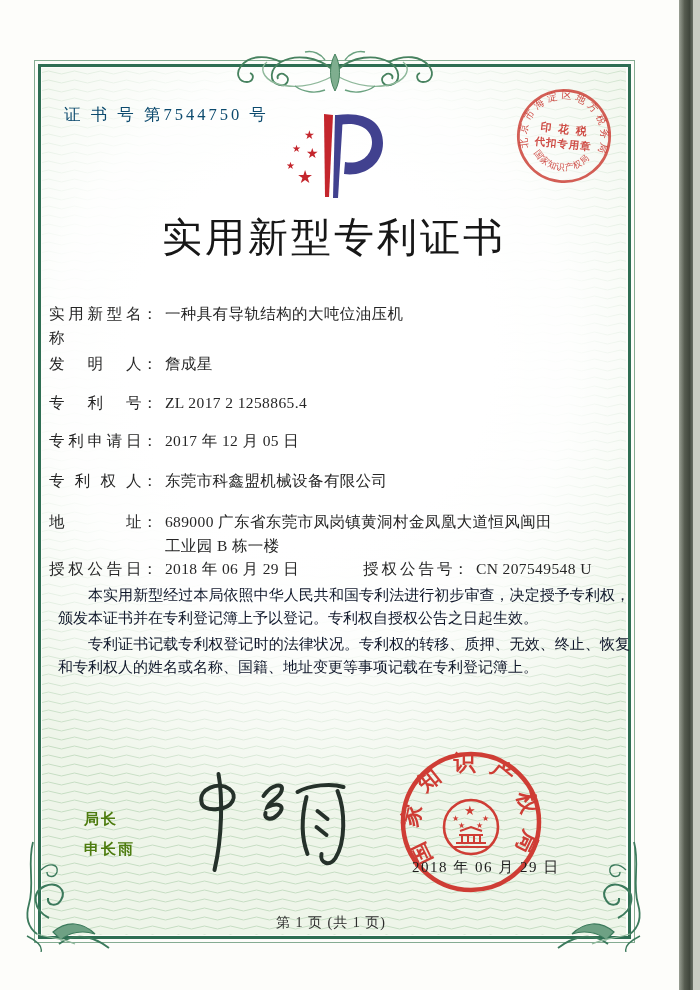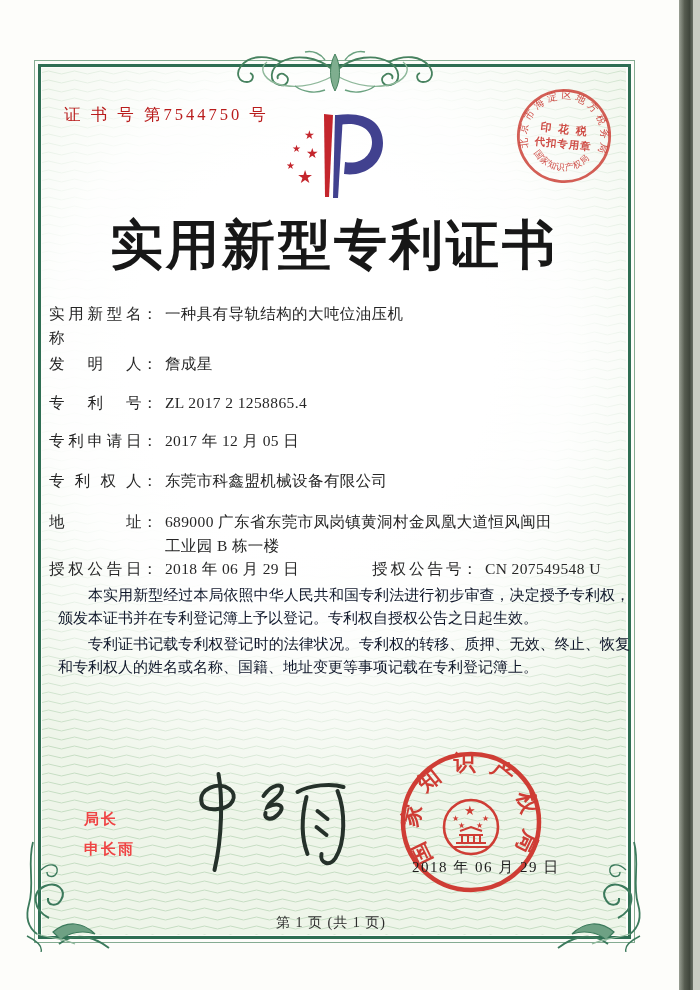--- a/index.html
+++ b/index.html
@@ -10,35 +10,35 @@
   .scan-edge.dark{left:679px;width:14px;background:linear-gradient(to right,#9aa094,#565c50 40%,#40463c 75%,#6a7065);}
   .scan-edge.lite{left:693px;width:7px;background:#c9ccc2;}
   
   .frame-outer{position:absolute;left:34px;top:60px;width:599px;height:881px;border:1px solid #85ac92;}
   .frame-inner{position:absolute;left:3px;top:3px;right:3px;bottom:3px;border:3px solid #2e6e53;}
   
   .pattern{position:absolute;left:42px;top:68px;width:584px;height:867px;}
   .vignette{position:absolute;left:42px;top:68px;width:584px;height:867px;
     background:radial-gradient(ellipse 78% 56% at 46% 33%, #ffffff 40%, rgba(255,255,255,.93) 57%, rgba(255,255,255,.5) 78%, rgba(255,255,255,0) 97%);}
   .orn{position:absolute;}
-  .cert-no{position:absolute;left:64px;top:104px;font-size:16.5px;letter-spacing:3px;color:#b91c1c;}
+  .cert-no{position:absolute;left:64px;top:104px;font-size:16.5px;letter-spacing:3px;color:#0c4a6e;}
   .logo{position:absolute;left:287px;top:110px;width:100px;height:94px;}
   .stamp-top{position:absolute;left:510px;top:82px;width:108px;height:108px;transform:rotate(6deg);opacity:.92;}
   .title{position:absolute;left:34px;top:210px;width:600px;text-align:center;
-         font-size:53px;letter-spacing:3px;color:#171717;font-weight:700;}
+         font-size:40px;letter-spacing:3px;color:#171717;font-weight:400;}
   .frow{position:absolute;left:49px;width:566px;font-size:15.5px;color:#262626;letter-spacing:.4px;line-height:24px;}
   .flabel{display:inline-block;width:93px;text-align:justify;text-align-last:justify;vertical-align:top;}
   .fcolon{display:inline-block;margin:0 7px 0 0;vertical-align:top;}
   .fvalue{display:inline-block;vertical-align:top;max-width:455px;}
-  .fpair2{position:absolute;left:314px;top:0;margin-left:9px;}
+  .fpair2{position:absolute;left:314px;top:0;}
   .body-text{position:absolute;left:58px;top:584px;width:572px;font-size:15px;line-height:23px;
              color:#0f172a;text-align:justify;}
   .body-text p{margin:0 0 3px 0;text-indent:2em;}
   .director{position:absolute;left:84px;font-family:"Liberation Sans","DejaVu Sans",sans-serif;
-            font-weight:600;font-size:15px;color:#ef4444;letter-spacing:2px;}
+            font-weight:600;font-size:15px;color:#4d7c0f;letter-spacing:2px;}
   .sig{position:absolute;left:183px;top:766px;width:175px;height:115px;}
   .seal-main{position:absolute;left:396px;top:747px;width:150px;height:150px;opacity:.93;}
   .issue-date{position:absolute;left:412px;top:858px;font-size:15px;letter-spacing:1.5px;color:#1c1c1c;z-index:5;}
   .page-num{position:absolute;left:252px;top:914px;font-size:14px;letter-spacing:1px;color:#2c2c2c;margin-left:24px;}
 </style>
 </head>
 <body>
 
 <div class="page">
 

